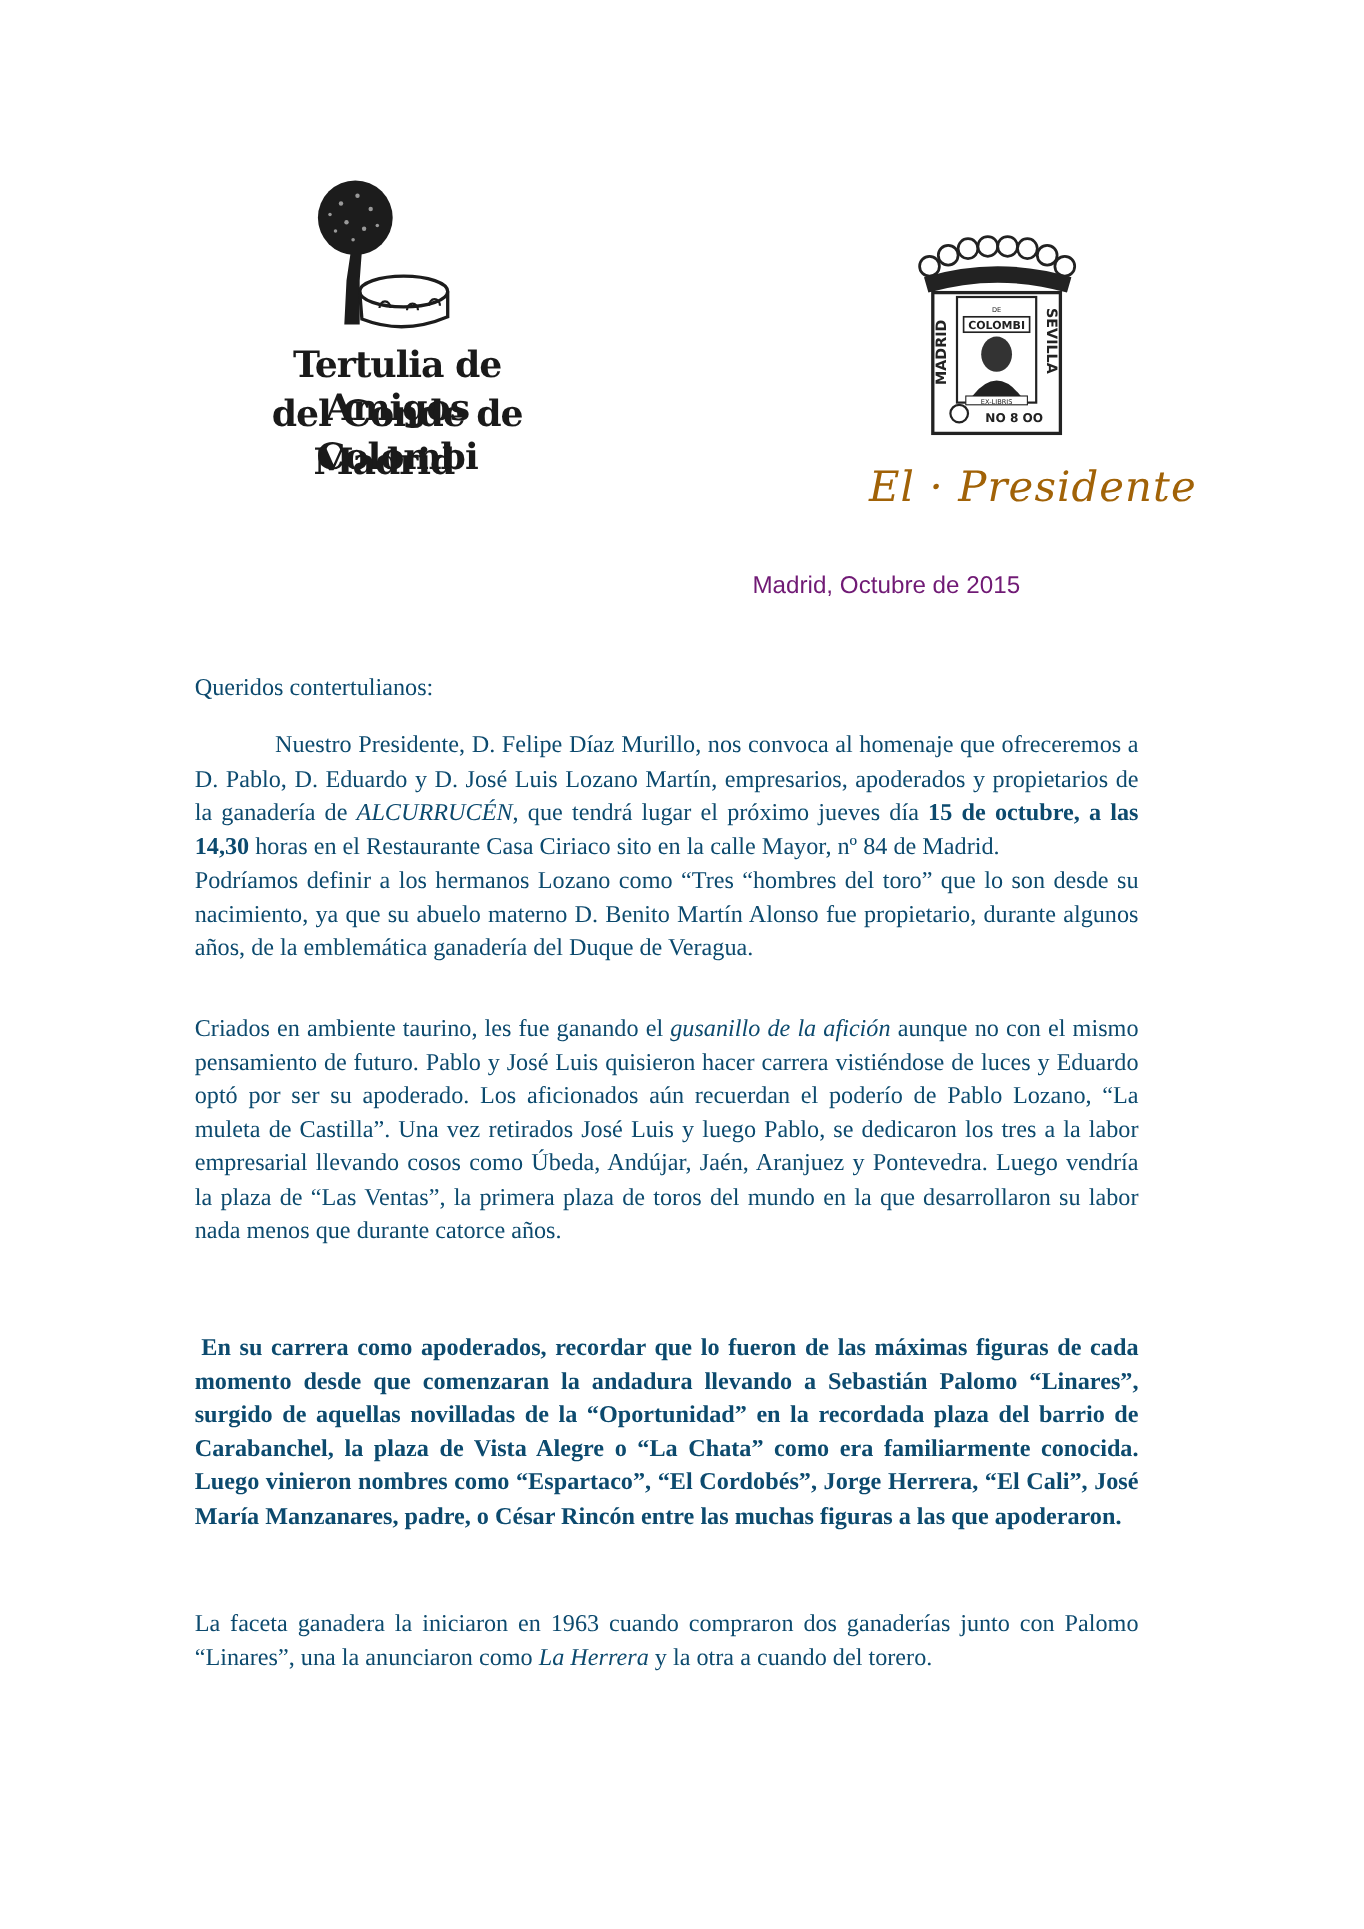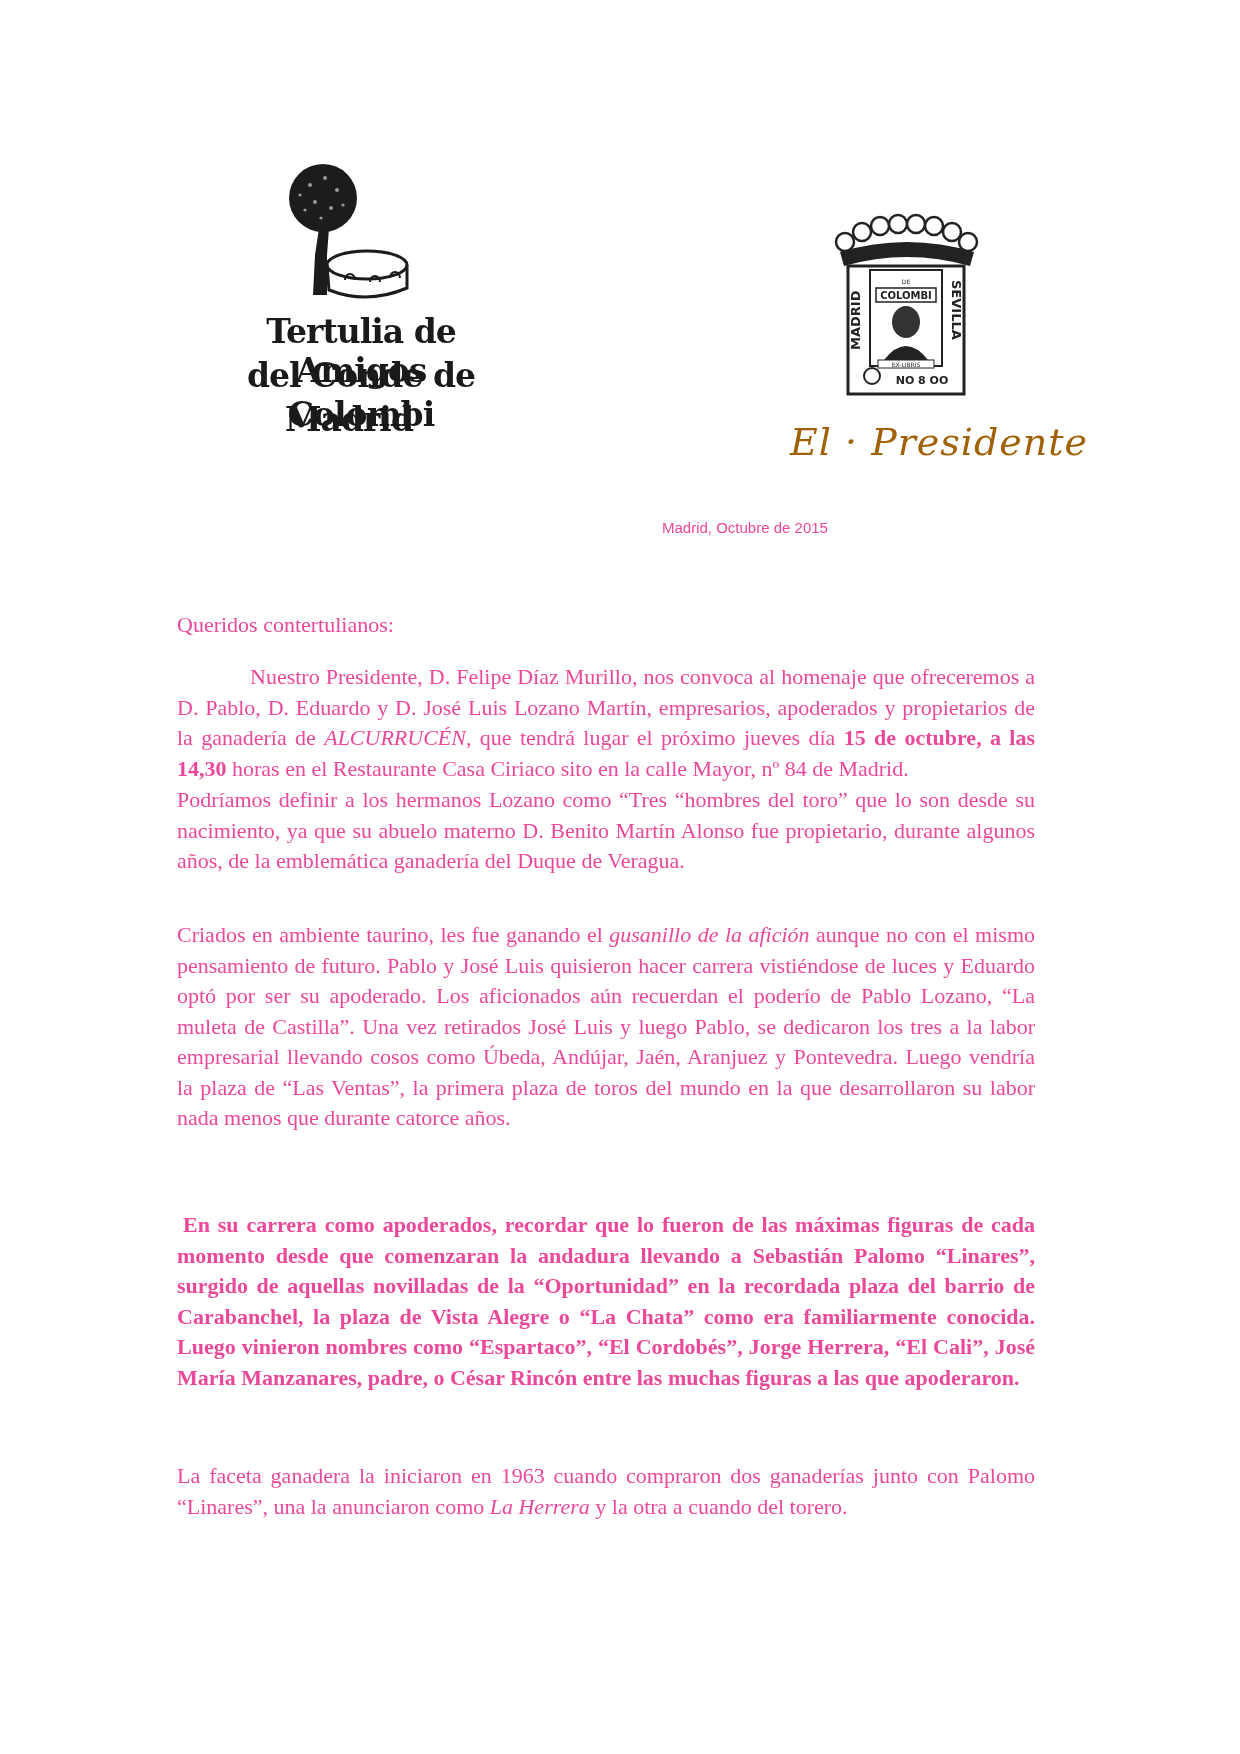--- a/index.html
+++ b/index.html
@@ -14,26 +14,26 @@
   .bl1 { top: 152px; font-size: 33px; left: 6px; }
   .bl2 { top: 196px; font-size: 33px; left: 6px; }
   .bl3 { top: 240px; font-size: 33px; left: -6px; }
 
   
   .logo-right { position: absolute; left: 800px; top: 210px; width: 240px; height: 260px; }
   .presidente { position: absolute; left: 790px; top: 420px; font-family: "DejaVu Serif", serif;
     font-style: italic; font-size: 38px; color: #a16207; letter-spacing: 1px; }
 
   
-  .dateline { position: absolute; left: 662px; top: 519px; font-family: "Liberation Sans", sans-serif;
-    font-size: 15px; color: #ec4899; }
+  .dateline { position: absolute; left: 684px; top: 519px; font-family: "Liberation Sans", sans-serif;
+    font-size: 22px; color: #701a75; }
 
   
   .text { position: absolute; left: 177px; width: 858px; font-family: "Liberation Serif", serif;
-    font-size: 22px; line-height: 30.5px; color: #ec4899; text-align: justify; }
+    font-size: 22px; line-height: 30.5px; color: #0c4a6e; text-align: justify; }
   .salutation { top: 610px; }
   .p1 { top: 662px; }
   .p2 { top: 785px; }
   .p3 { top: 920px; }
   .p4 { top: 1210px; font-weight: bold; }
   .p5 { top: 1461px; }
   .indent { text-indent: 73px; }
   .lead-space { text-indent: 6px; }
   b { font-weight: bold; }
   i { font-style: italic; }

